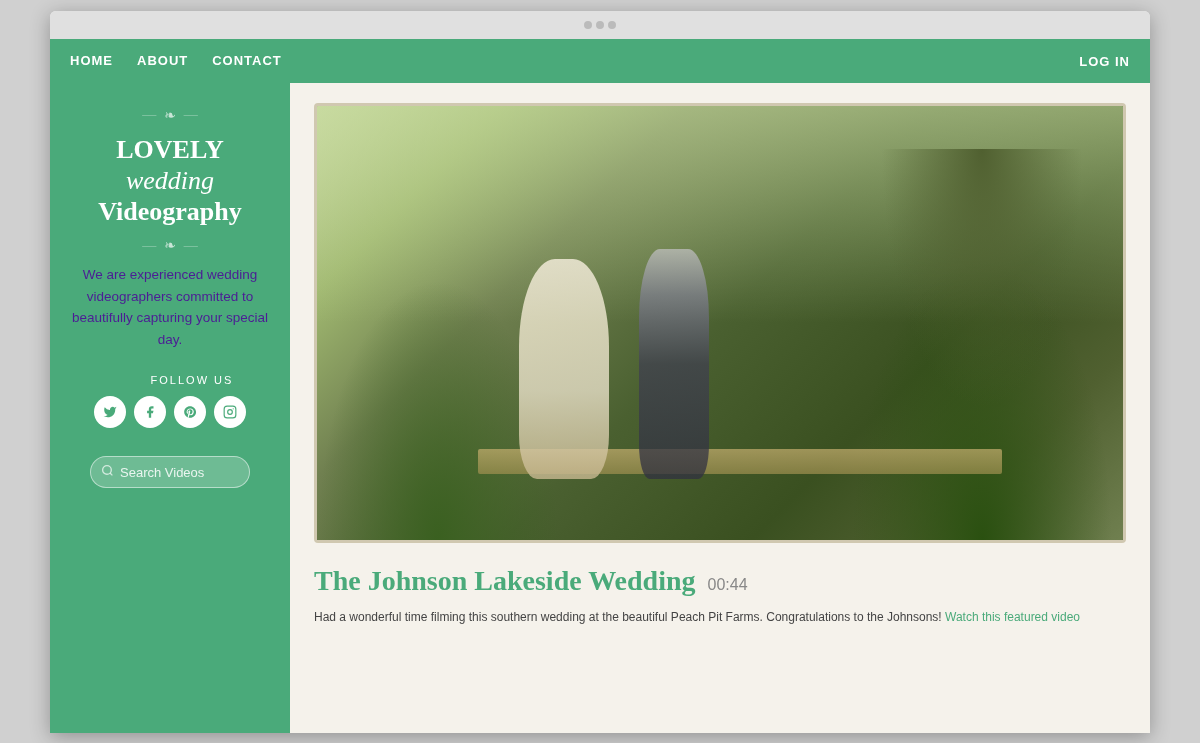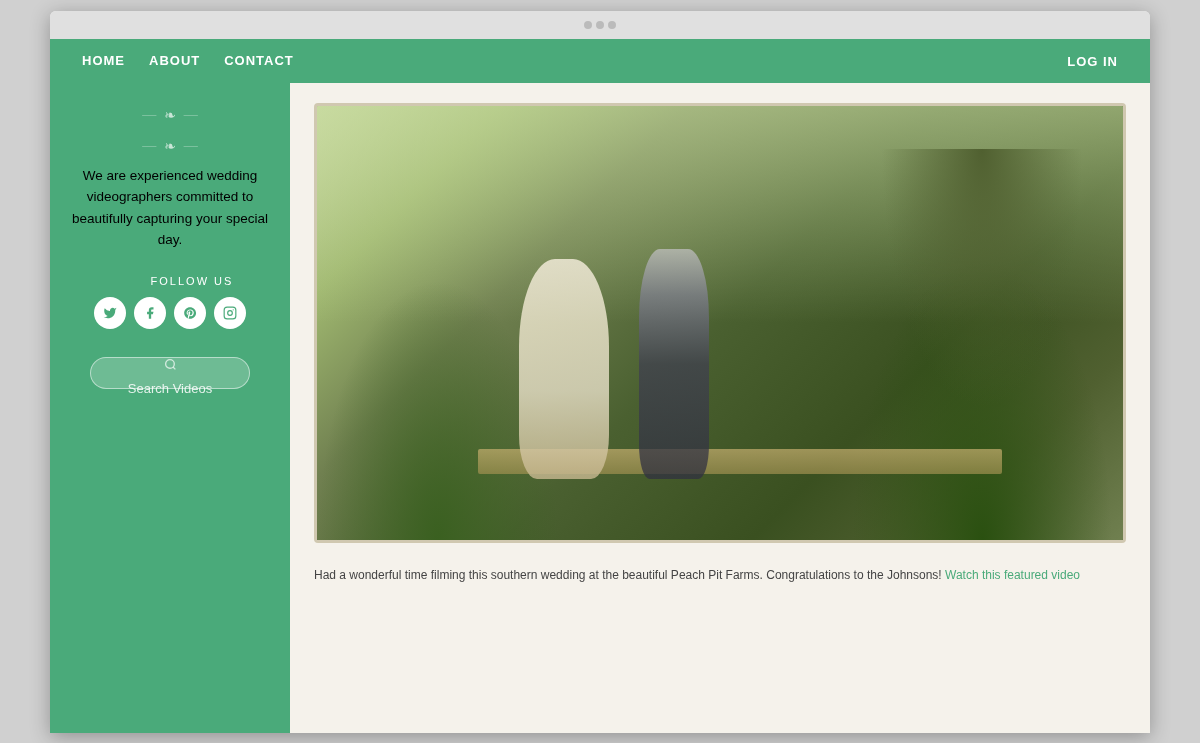--- a/index.html
+++ b/index.html
@@ -45,21 +45,21 @@
       background: #f5f2eb;
       overflow: hidden;
     }
 
     
     .nav-bar {
       background: #4aaa7a;
       height: 44px;
       display: flex;
       align-items: center;
-      padding: 0 32px;
+      padding: 0 20px;
       gap: 26px;
     }
 
     .nav-left {
       display: flex;
       gap: 24px;
     }
 
     .nav-item {
       color: #fff;
@@ -103,21 +103,21 @@
       margin-bottom: 6px;
       font-family: Georgia, serif;
     }
 
     .sidebar-title em {
       font-style: italic;
       font-weight: normal;
     }
 
     .sidebar-desc {
-      color: #000000;
+      color: #4c1d95;
       text-align: center;
       font-size: 13.5px;
       line-height: 1.6;
       margin-bottom: 24px;
       font-family: Arial, sans-serif;
     }
 
     .follow-label {
       color: #fff;
       font-family: Arial, sans-serif;
@@ -153,21 +153,20 @@
       width: 160px;
       height: 32px;
       border-radius: 16px;
       border: 1px solid rgba(255,255,255,0.5);
       background: rgba(255,255,255,0.2);
       display: flex;
       align-items: center;
       padding: 0 10px;
       gap: 6px;
       cursor: text;
-      flex-direction: column;
     }
 
     .search-icon-svg {
       color: #fff;
       font-size: 13px;
       opacity: 0.8;
     }
 
     .search-placeholder {
       color: rgba(255,255,255,0.85);
@@ -281,20 +280,25 @@
         <a class="nav-item">LOG IN</a>
       </div>
     </nav>
 
     <div class="main-layout">
 
       <aside class="sidebar">
         <div class="ornament-line">
           <span>❧</span>
         </div>
+        <div class="sidebar-title">
+          <div>LOVELY</div>
+          <em>wedding</em>
+          <div>Videography</div>
+        </div>
         <div class="ornament-line">
           <span>❧</span>
         </div>
 
         <p class="sidebar-desc">We are experienced wedding videographers committed to beautifully capturing your special day.</p>
 
         <div class="follow-label">FOLLOW US</div>
 
         <div class="social-icons">
           <div class="social-icon">
@@ -345,20 +349,24 @@
             <div style="position:absolute;top:10%;right:5%;width:25%;height:60%;background:radial-gradient(ellipse at 50% 0%, #506030 0%, transparent 70%);"></div>
 
             <div style="position:absolute;bottom:15%;left:20%;right:15%;height:25px;background:linear-gradient(to bottom, #c8b070 0%, #a09050 100%);border-radius:2px;opacity:0.7;"></div>
 
             <div style="position:absolute;bottom:14%;left:25%;width:90px;height:220px;background:linear-gradient(to bottom, #f8f0e0 0%, #f0e8d0 30%, #e8e0c8 60%, #c8b890 100%);border-radius:40% 40% 20% 20%;opacity:0.8;"></div>
 
             <div style="position:absolute;bottom:14%;left:40%;width:70px;height:230px;background:linear-gradient(to bottom, #c0c0c0 0%, #808090 20%, #404050 50%, #303040 100%);border-radius:30% 30% 15% 15%;opacity:0.75;"></div>
           </div>
         </div>
 
+        <div class="post-title-row">
+          <h1 class="post-title">The Johnson Lakeside Wedding</h1>
+          <span class="post-duration">00:44</span>
+        </div>
 
         <p class="post-description">
           <span>Had a wonderful time filming this southern wedding at the beautiful Peach Pit Farms. Congratulations to the Johnsons!</span>
           <a class="post-link">Watch this featured video</a>
         </p>
 
       </main>
     </div>
   </div>
 </div>

